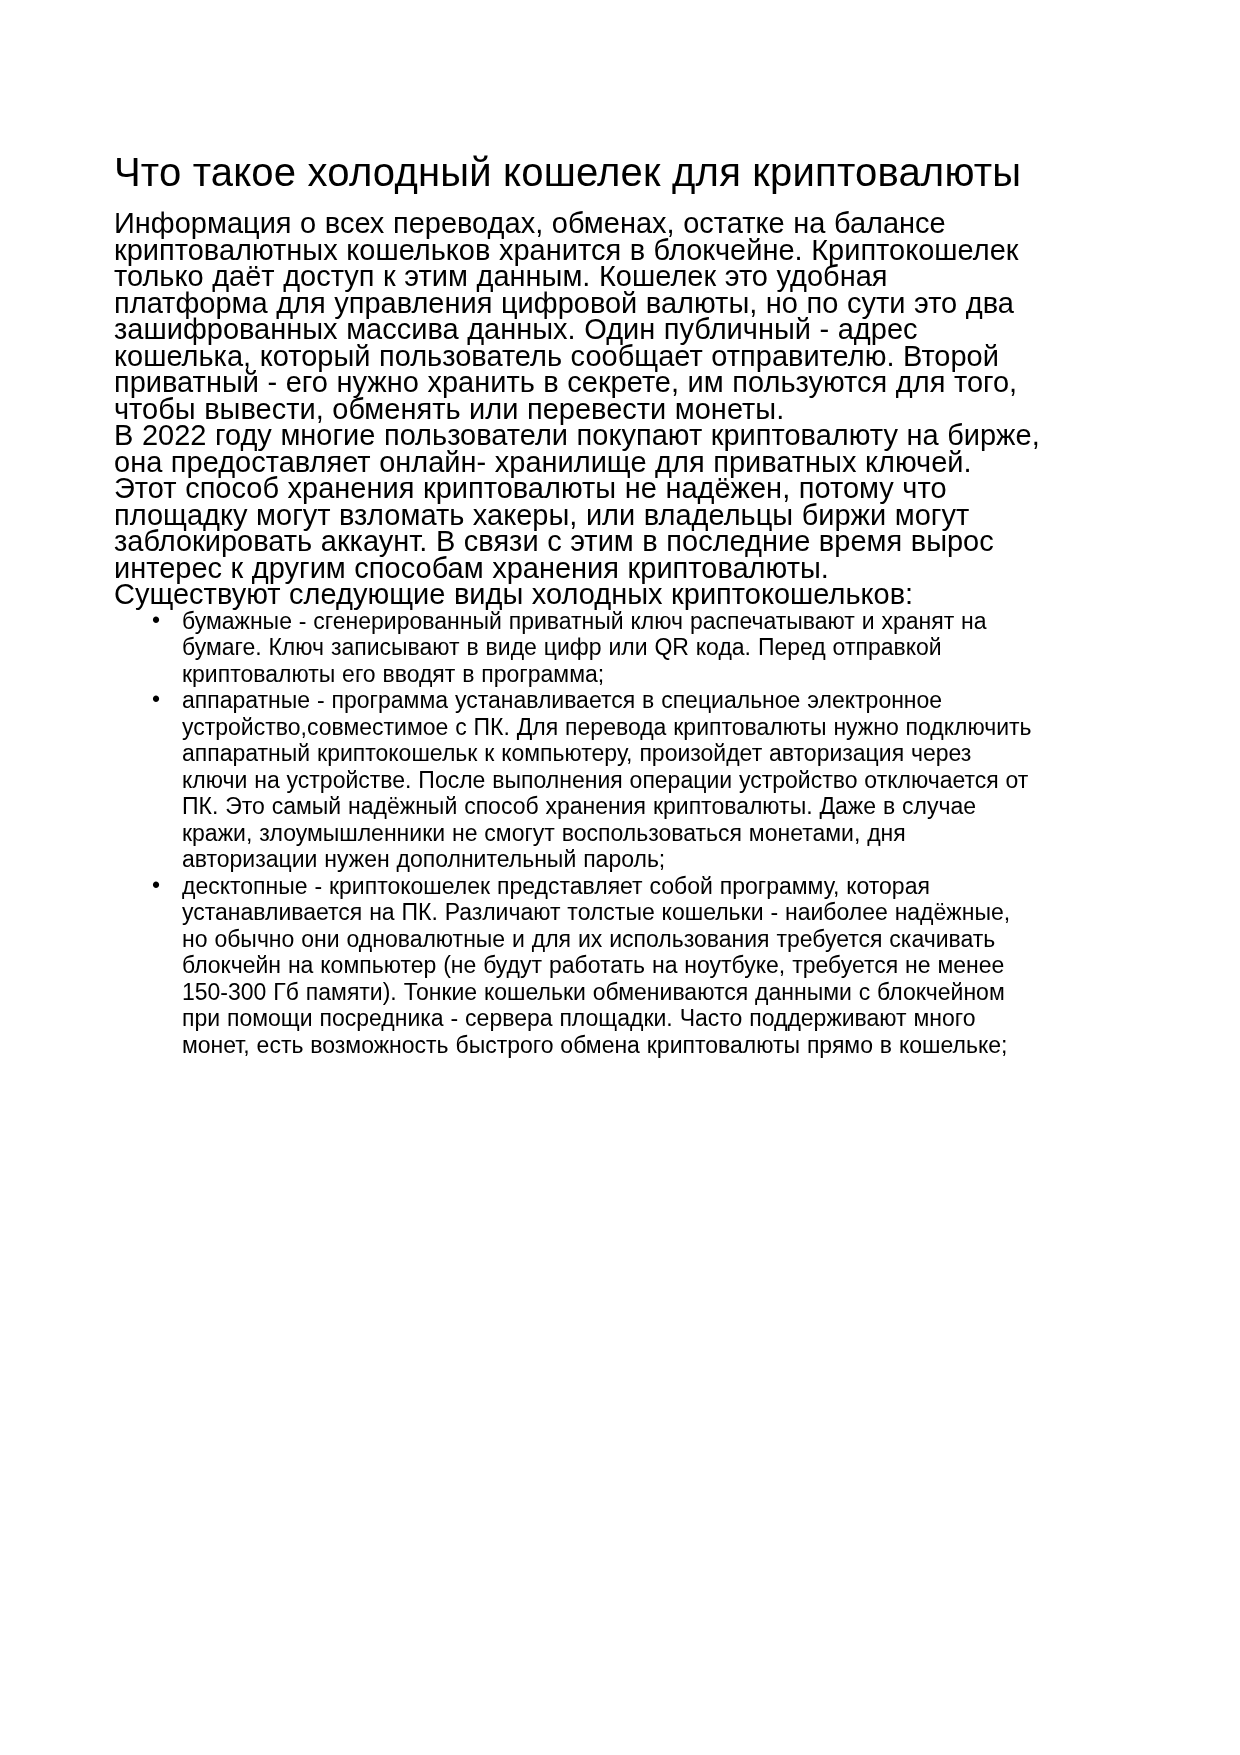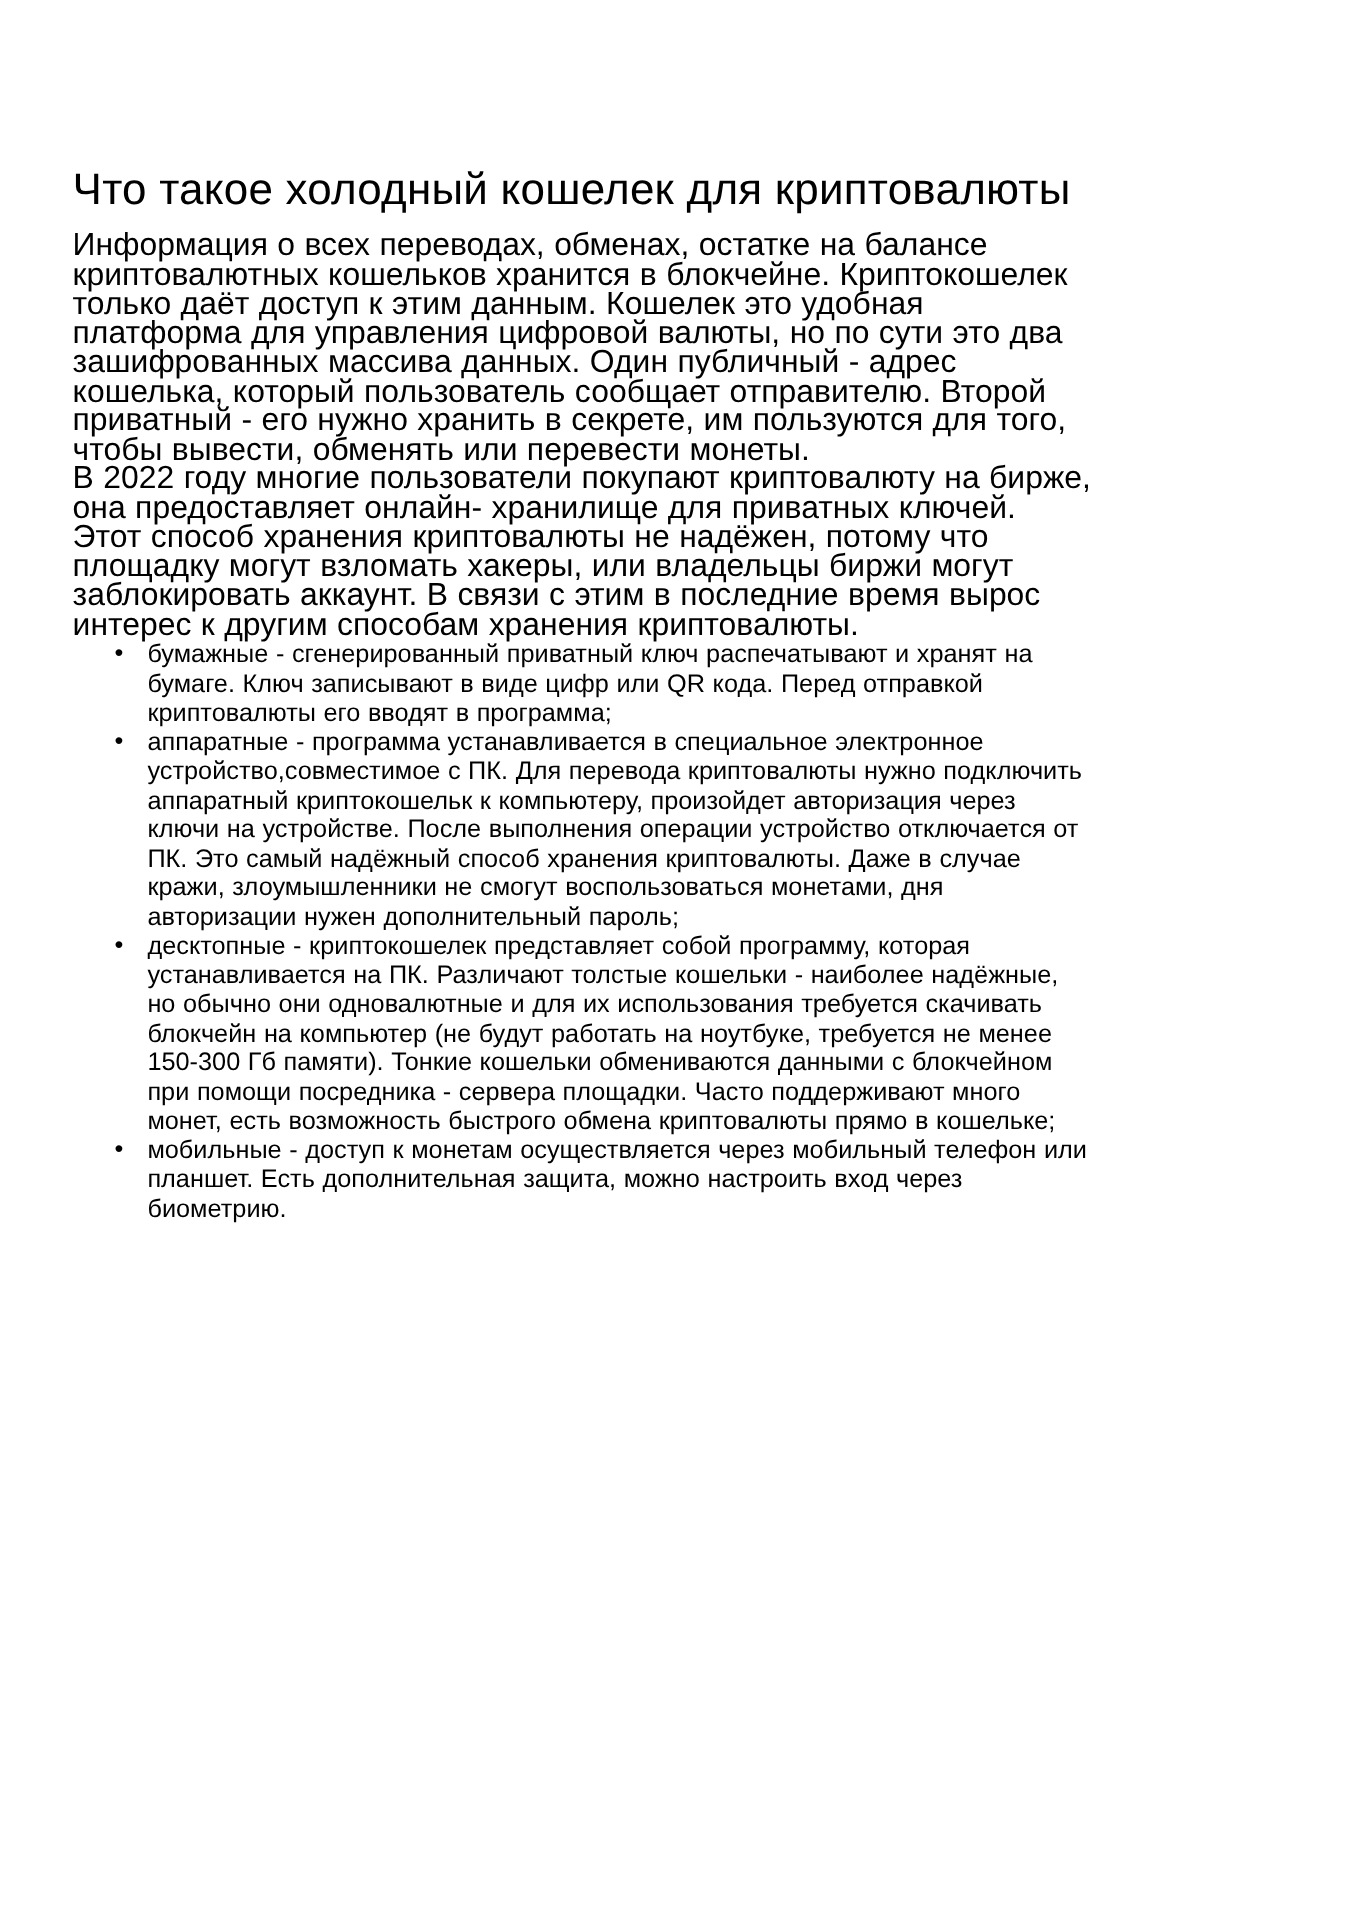--- a/index.html
+++ b/index.html
@@ -10,21 +10,21 @@
   body {
     width: 1240px;
     height: 1755px;
     color: #000000;
     font-family: "Liberation Sans", "DejaVu Sans", sans-serif;
   }
   .page {
     box-sizing: border-box;
     width: 1240px;
     height: 1755px;
-    padding: 150px 157px 0 66px;
+    padding: 150px 157px 0 114px;
     overflow: hidden;
     background: #ffffff;
   }
   .doc-title {
     margin: 0 0 16px 0;
     font-size: 40px;
     font-weight: 400;
     line-height: 44px;
     letter-spacing: 0.2px;
     white-space: nowrap;
@@ -63,24 +63,24 @@
 <body>
 
 <div class="page">
   <h1 class="doc-title">Что такое холодный кошелек для криптовалюты</h1>
 
   <div class="doc-body">
 
     <div>
         <p class="doc-par">Информация о всех переводах, обменах, остатке на балансе криптовалютных кошельков хранится в блокчейне. Криптокошелек только даёт доступ к этим данным. Кошелек это удобная платформа для управления цифровой валюты, но по сути это два зашифрованных массива данных. Один публичный - адрес кошелька, который пользователь сообщает отправителю. Второй приватный - его нужно хранить в секрете, им пользуются для того, чтобы вывести, обменять или перевести монеты.</p>
         <p class="doc-par">В 2022 году многие пользователи покупают криптовалюту на бирже, она предоставляет онлайн- хранилище для приватных ключей. Этот способ хранения криптовалюты не надёжен, потому что площадку могут взломать хакеры, или владельцы биржи могут заблокировать аккаунт. В связи с этим в последние время вырос интерес к другим способам хранения криптовалюты.</p>
+        <p class="doc-par">Существуют следующие виды холодных криптокошельков:</p>
       </div>
 
     <ul class="doc-list">
         <li class="doc-item">бумажные - сгенерированный приватный ключ распечатывают и хранят на бумаге. Ключ записывают в виде цифр или QR кода. Перед отправкой криптовалюты его вводят в программа;</li>
         <li class="doc-item">аппаратные - программа устанавливается в специальное электронное устройство,совместимое с ПК. Для перевода криптовалюты нужно подключить аппаратный криптокошельк к компьютеру, произойдет авторизация через ключи на устройстве. После выполнения операции устройство отключается от ПК. Это самый надёжный способ хранения криптовалюты. Даже в случае кражи, злоумышленники не смогут воспользоваться монетами, дня авторизации нужен дополнительный пароль;</li>
         <li class="doc-item">десктопные - криптокошелек представляет собой программу, которая устанавливается на ПК. Различают толстые кошельки - наиболее надёжные, но обычно они одновалютные и для их использования требуется скачивать блокчейн на компьютер (не будут работать на ноутбуке, требуется не менее 150-300 Гб памяти). Тонкие кошельки обмениваются данными с блокчейном при помощи посредника - сервера площадки. Часто поддерживают много монет, есть возможность быстрого обмена криптовалюты прямо в кошельке;</li>
-        <li class="doc-item">мобильные - доступ к монетам осуществляется через мобильный телефон или планшет. Есть дополнительная защита, можно настроить вход через биометрию.</li>
       </ul>
 
 
   </div>
 </div>
 
 </body></html>

